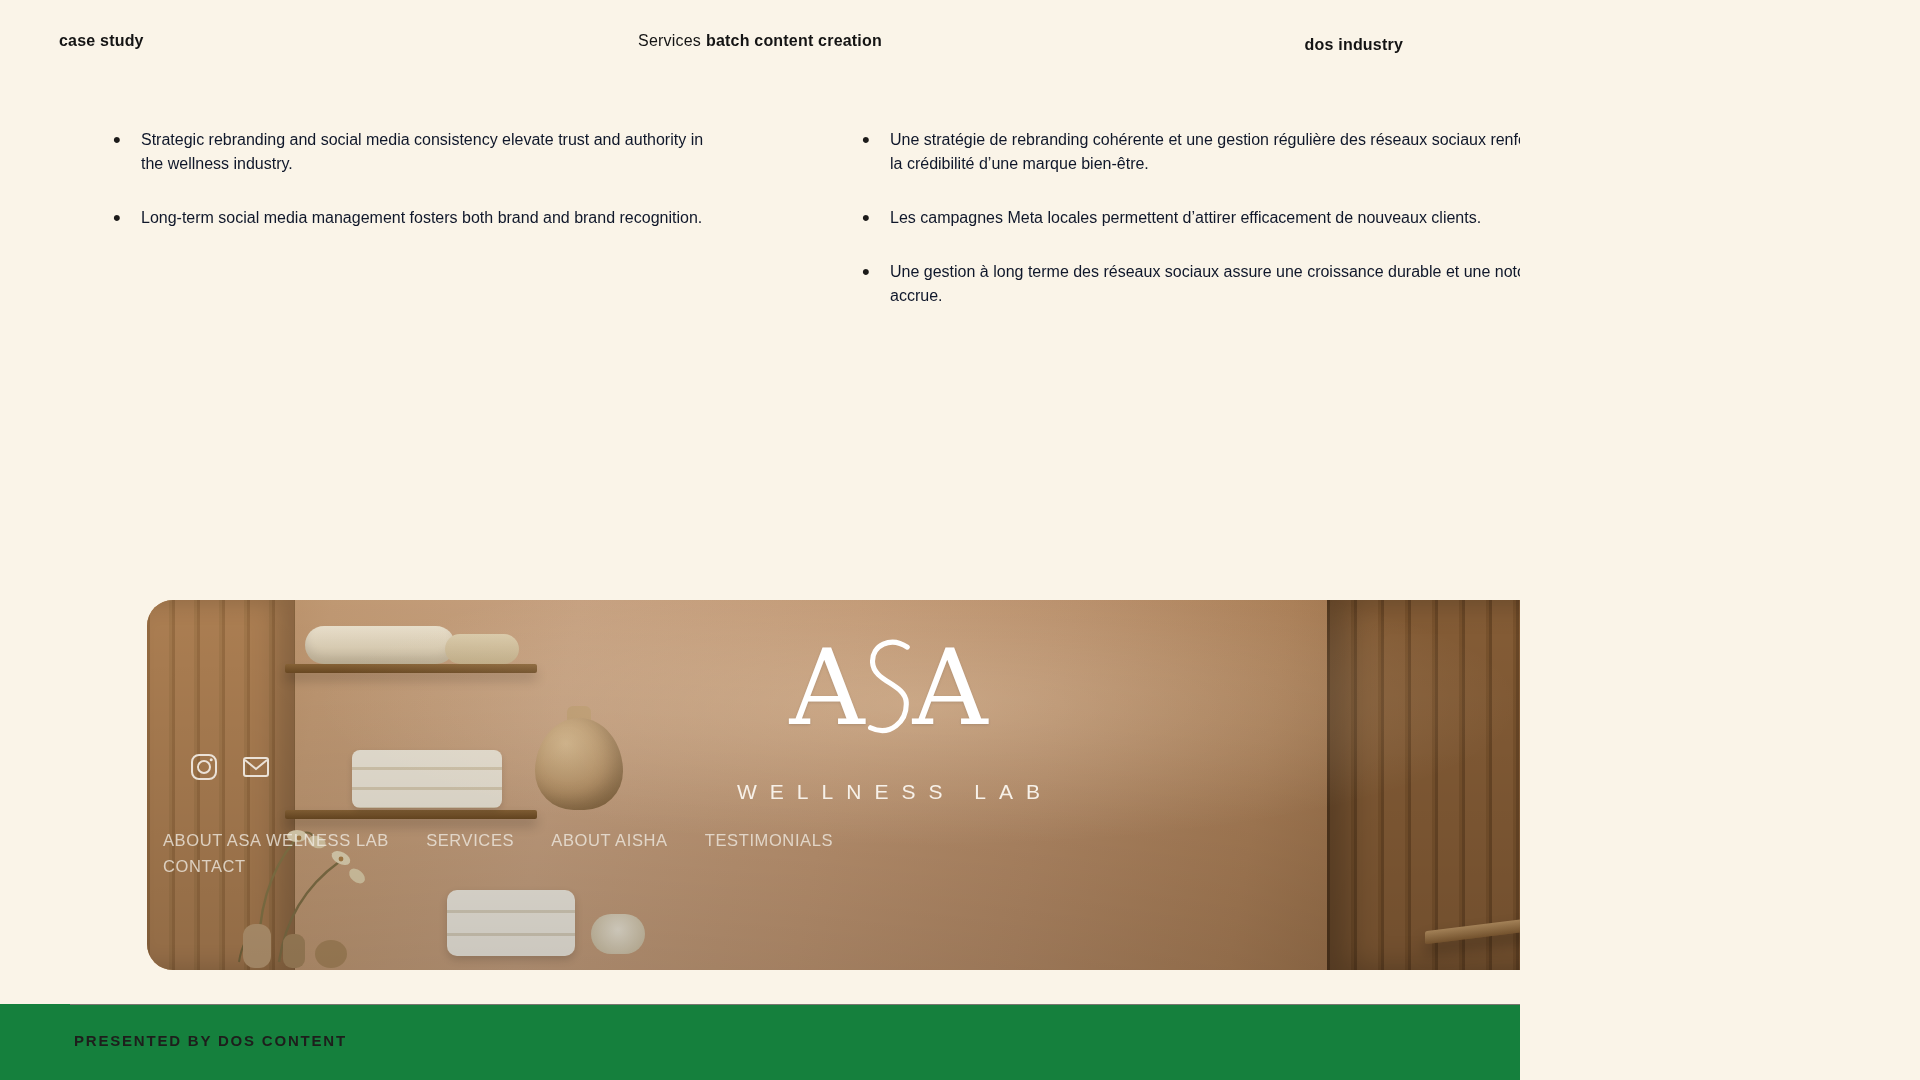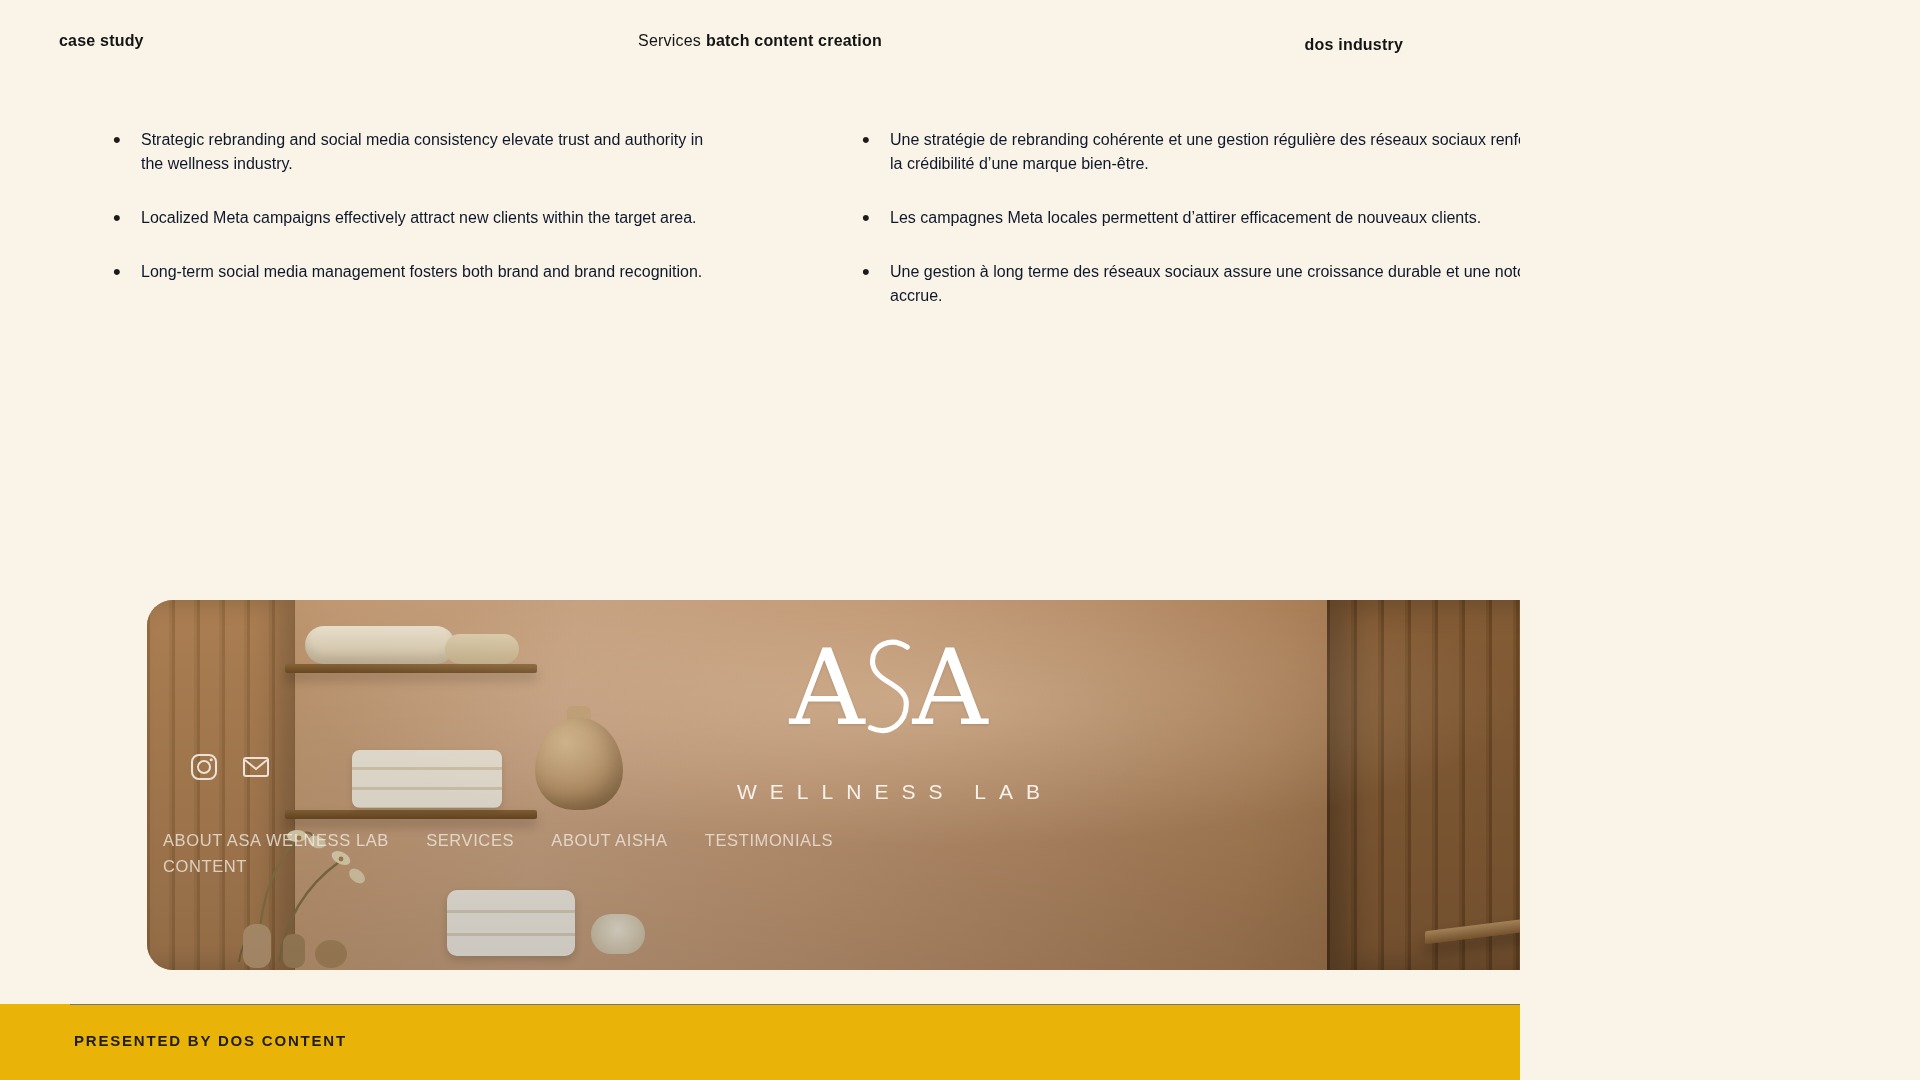--- a/index.html
+++ b/index.html
@@ -93,42 +93,41 @@
   .social { position:absolute; left:42px; top:152px; display:flex; gap:22px; }
   .social a { display:block; line-height:0; cursor:pointer; }
 
   .banner-nav { position:absolute; left:0; right:0; top:231px; text-align:left;
     font-size:16.5px; letter-spacing:.6px; color:rgba(240,234,226,.78); }
   .banner-nav a { color:rgba(240,234,226,.78); text-decoration:none; margin:0 16px; cursor:pointer; }
   .banner-nav .row2 { margin-top:7px; }
 
   
   .bottom-bar { position:absolute; left:0; right:0; top:1004px; height:76px;
-    background:#eab308; }
+    background:#15803d; }
   .bottom-rule { position:absolute; left:70px; top:0; width:1780px; height:0;
     border-top:1px solid #77766F; }
   .presented { position:absolute; left:74px; top:28px; font-size:15px; font-weight:bold;
     letter-spacing:1.8px; color:#1E1E1C; }
 </style>
 </head>
 <body>
 
 <div class="page">
 
   <div class="top-label lbl-left">case study</div>
   <div class="top-label lbl-center">
     <span>Services</span><span class="bold">batch content creation</span>
   </div>
   <div class="top-label lbl-right">dos industry</div>
 
   <div class="columns">
     <div class="col-en">
       <ul class="bullets">
         <li>Strategic rebranding and social media consistency elevate trust and authority in the wellness industry.</li>
-        <li>Localized Meta campaigns effectively attract new clients within the target area.</li>
         <li>Long-term social media management fosters both brand and brand recognition.</li>
       </ul>
     </div>
     <div class="col-fr">
       <ul class="bullets">
         <li>Une stratégie de rebranding cohérente et une gestion régulière des réseaux sociaux renforcent la crédibilité d’une marque bien-être.</li>
         <li>Les campagnes Meta locales permettent d’attirer efficacement de nouveaux clients.</li>
         <li>Une gestion à long terme des réseaux sociaux assure une croissance durable et une notoriété accrue.</li>
       </ul>
     </div>
@@ -192,21 +191,21 @@
     </div>
 
     <div class="banner-nav">
       <div class="row1">
         <a>ABOUT ASA WELNESS LAB</a>
         <a>SERVICES</a>
         <a>ABOUT AISHA</a>
         <a>TESTIMONIALS</a>
       </div>
       <div class="row2">
-        <a>CONTENT</a>
+        <a>CONTACT</a>
       </div>
     </div>
   </div>
 
   <div class="bottom-bar">
     <div class="bottom-rule"></div>
     <div class="presented">PRESENTED BY DOS CONTENT</div>
   </div>
 
 </div>

